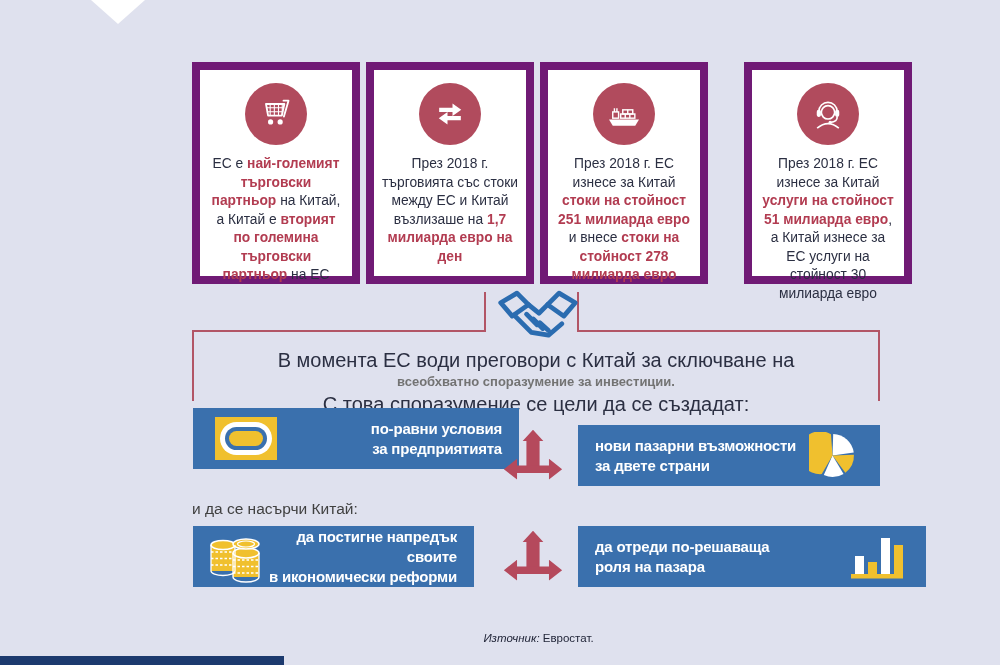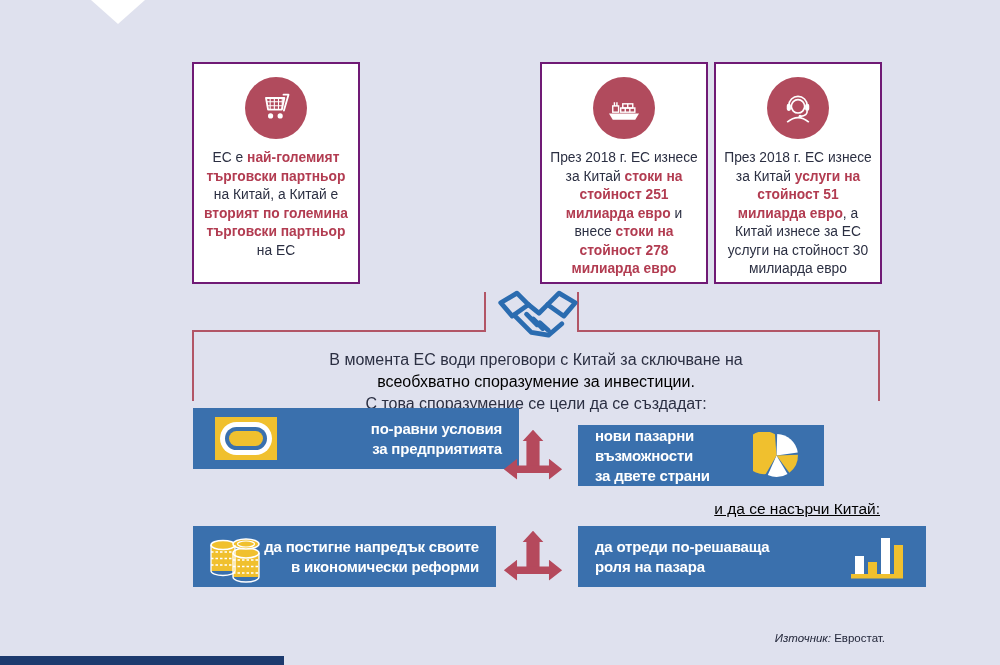--- a/index.html
+++ b/index.html
@@ -6,50 +6,50 @@
   #frame{position:relative;width:1000px;height:665px;background:#dfe1ee;overflow:hidden;
          font-family:"Liberation Sans",sans-serif;}
   
   #corner-triangle{position:absolute;left:91px;top:0;width:0;height:0;
     border-left:27px solid transparent;border-right:27px solid transparent;border-top:24px solid #ffffff;}
   #bottom-bar{position:absolute;left:0;top:656px;width:284px;height:9px;background:#1c3a6e;}
   
   #title{position:absolute;left:192px;top:10px;font-size:19px;font-weight:bold;color:#20243a;letter-spacing:.4px;}
   
   .card{position:absolute;top:62px;width:168px;height:222px;background:#ffffff;
-        border:2px solid #701a75;box-sizing:border-box;}
+        border:8px solid #701a75;box-sizing:border-box;}
   .card-circle{width:62px;height:62px;border-radius:50%;background:#b14b5d;margin:13px auto 0;
         display:flex;align-items:center;justify-content:center;}
   .card-text{margin-top:10px;padding:0 8px;font-size:13.8px;line-height:18.5px;text-align:center;color:#2b2f42;}
   .hl{color:#b23c51;font-weight:bold;}
   
   .rline{position:absolute;background:#b25566;}
   
   #handshake{position:absolute;left:495px;top:288px;}
   
   #negotiation{position:absolute;left:192px;top:349px;width:688px;text-align:center;color:#2b2f42;}
-  #negotiation .nline{font-size:16px;line-height:22px;}
-  #negotiation .nline2{font-size:16px;line-height:22px;font-weight:normal;color:#000000;}
+  #negotiation .nline{font-size:20px;line-height:22px;}
+  #negotiation .nline2{font-size:13px;line-height:22px;font-weight:bold;color:#737373;}
   
   .gbox{position:absolute;height:61px;background:#3a70ad;display:flex;align-items:center;box-sizing:border-box;}
   .gbox .gtext{color:#ffffff;font-weight:bold;font-size:15px;line-height:20px;letter-spacing:-0.2px;}
   .gbox.left-box .gtext{flex:1;text-align:right;padding-right:17px;}
   .gbox.right-box .gtext{flex:1;text-align:left;padding-left:17px;}
   .gicon{flex:0 0 auto;display:flex;align-items:center;justify-content:center;}
   
   .pill{border-radius:999px;}
   #stadium{width:62px;height:43px;background:#f0c02e;padding:0;margin-left:22px;position:relative;}
   #stadium .p2{position:absolute;left:5px;top:5px;right:5px;bottom:5px;background:#ffffff;}
   #stadium .p3{position:absolute;left:10px;top:10px;right:10px;bottom:10px;background:#3a70ad;}
   #stadium .p4{position:absolute;left:14px;top:14px;right:14px;bottom:14px;background:#f0c02e;}
   .split-arrow{position:absolute;}
-  #encourage{position:absolute;left:192px;top:500px;width:688px;text-align:right;font-size:15.5px;color:#000000;text-decoration:underline;}
+  #encourage{position:absolute;left:192px;top:500px;width:688px;text-align:left;font-size:15.5px;color:#404040;}
   
   #footer-text{position:absolute;left:192px;top:597px;width:640px;font-size:15.5px;line-height:22px;color:#23273a;}
-  #source{position:absolute;left:192px;top:632px;width:693px;text-align:right;font-size:11.5px;color:#23273a;}
+  #source{position:absolute;left:192px;top:632px;width:693px;text-align:center;font-size:11.5px;color:#23273a;}
   #source .src-label{font-style:italic;}
 </style>
 </head>
 <body>
 
 <div id="frame">
 
   <div id="corner-triangle"></div>
 
 
@@ -63,39 +63,48 @@
         <g stroke="#fff" fill="none" stroke-width="1.3">
           <path d="M12.5,16.5 h20.5 M13,21.3 h19.5 M17,12 v14 M22,12 v14 M27,12 v14 M31.5,12 v13.5"></path>
         </g>
         <circle cx="17.5" cy="33.5" r="3.1" fill="#fff"></circle>
         <circle cx="29" cy="33.5" r="3.1" fill="#fff"></circle>
       </svg>
     </div>
     <div class="card-text"><span>ЕС е </span><span class="hl">най-големият търговски партньор</span><span> на Китай, а Китай е </span><span class="hl">вторият по големина търговски партньор</span><span> на ЕС</span></div>
   </div>
 
+  <div class="card" style="left:366px">
+    <div class="card-circle">
+      <svg width="40" height="40" viewBox="0 0 48 48">
+        <polygon points="11,16.5 27,16.5 27,11.5 37.5,19 27,26.5 27,21.5 11,21.5" fill="#fff"></polygon>
+        <polygon points="37,26.5 21,26.5 21,21.5 10.5,29 21,36.5 21,31.5 37,31.5" fill="#fff"></polygon>
+      </svg>
+    </div>
+    <div class="card-text"><span>През 2018 г. търговията със стоки между ЕС и Китай възлизаше на </span><span class="hl">1,7 милиарда евро на ден</span></div>
+  </div>
 
   <div class="card" style="left:540px">
     <div class="card-circle">
       <svg width="40" height="40" viewBox="0 0 48 48">
         <polygon points="6,30.5 42,30.5 37.5,38 10.5,38" fill="#fff"></polygon>
         <g stroke="#fff" fill="none" stroke-width="1.7">
           <rect x="10.5" y="21.5" width="7" height="7.5"></rect>
           <path d="M12.5,17 v4.5 M15.5,17 v4.5"></path>
           <rect x="20" y="24" width="17" height="5"></rect>
           <path d="M25.5,24 v5 M31,24 v5"></path>
           <rect x="22.5" y="19" width="12" height="5"></rect>
           <path d="M28.5,19 v5"></path>
         </g>
       </svg>
     </div>
     <div class="card-text"><span>През 2018 г. ЕС изнесе за Китай </span><span class="hl">стоки на стойност 251 милиарда евро</span><span> и внесе </span><span class="hl">стоки на стойност 278 милиарда евро</span></div>
   </div>
 
-  <div class="card" style="left:714px">
+  <div class="card" style="left:744px">
     <div class="card-circle">
       <svg width="40" height="40" viewBox="0 0 48 48">
         <g stroke="#fff" fill="none" stroke-width="2">
           <circle cx="24" cy="22" r="8"></circle>
           <path d="M13,21 a11,11 0 0 1 22,0"></path>
           <path d="M35,27 q0.5,6.5 -8,7"></path>
           <path d="M11,41 q13,-11 26,0"></path>
         </g>
         <rect x="10.5" y="19" width="5" height="8.5" rx="2.2" fill="#fff"></rect>
         <rect x="32.5" y="19" width="5" height="8.5" rx="2.2" fill="#fff"></rect>
@@ -137,35 +146,35 @@
     <div class="gtext">по-равни условия<br>за предприятията</div>
   </div>
 
   <svg class="split-arrow" style="left:502px;top:427px" width="62" height="58" viewBox="0 0 66 60">
     <g fill="#b5495c">
       <polygon points="33,2 44,14 40,14 40,48 26,48 26,14 22,14"></polygon>
       <polygon points="2,44 16,33 16,40 50,40 50,33 64,44 50,55 50,48 16,48 16,55"></polygon>
     </g>
   </svg>
 
-  <div class="gbox right-box" style="left:578px;top:425px;width:246px">
+  <div class="gbox right-box" style="left:578px;top:425px;width:302px">
     <div class="gtext">нови пазарни възможности<br>за двете страни</div>
     <div class="gicon" style="margin-right:24px">
       <svg width="47" height="47" viewBox="0 0 46 46">
         <path d="M23,23 L23.7,2 A21,21 0 0 1 43.8,20.1 Z" fill="#ffffff"></path>
         <path d="M23,23 L44,22.3 A21,21 0 0 1 35.6,39.8 Z" fill="#f0c02e"></path>
         <path d="M23,23 L33.8,41 A21,21 0 0 1 14.5,42.2 Z" fill="#ffffff"></path>
         <path d="M23,23 L12.5,41.2 A21,21 0 1 1 21.5,2.1 Z" fill="#f0c02e"></path>
       </svg>
     </div>
   </div>
 
   <div id="encourage">и да се насърчи Китай:</div>
 
-  <div class="gbox left-box" style="left:193px;top:526px;width:303px">
+  <div class="gbox left-box" style="left:193px;top:526px;width:281px">
     <div class="gicon" style="margin-left:14px">
       <svg width="56" height="52" viewBox="0 0 56 52">
         <g>
           <rect x="4" y="14" width="24" height="26" fill="#f0c02e"></rect>
           <ellipse cx="16" cy="14" rx="12" ry="4.5" fill="#f0c02e" stroke="#ffffff" stroke-width="1.5"></ellipse>
           <path d="M4,21 h24 M4,27.5 h24 M4,34 h24" stroke="#ffffff" stroke-width="1.5" stroke-dasharray="2.5,2"></path>
           <rect x="26" y="22" width="26" height="24" fill="#f0c02e"></rect>
           <ellipse cx="39" cy="22" rx="13" ry="5" fill="#f0c02e" stroke="#ffffff" stroke-width="1.5"></ellipse>
           <path d="M26,29 h26 M26,35.5 h26 M26,42 h26" stroke="#ffffff" stroke-width="1.5" stroke-dasharray="2.5,2"></path>
           <ellipse cx="39" cy="13" rx="13" ry="5" fill="#f0c02e" stroke="#ffffff" stroke-width="1.5"></ellipse>

